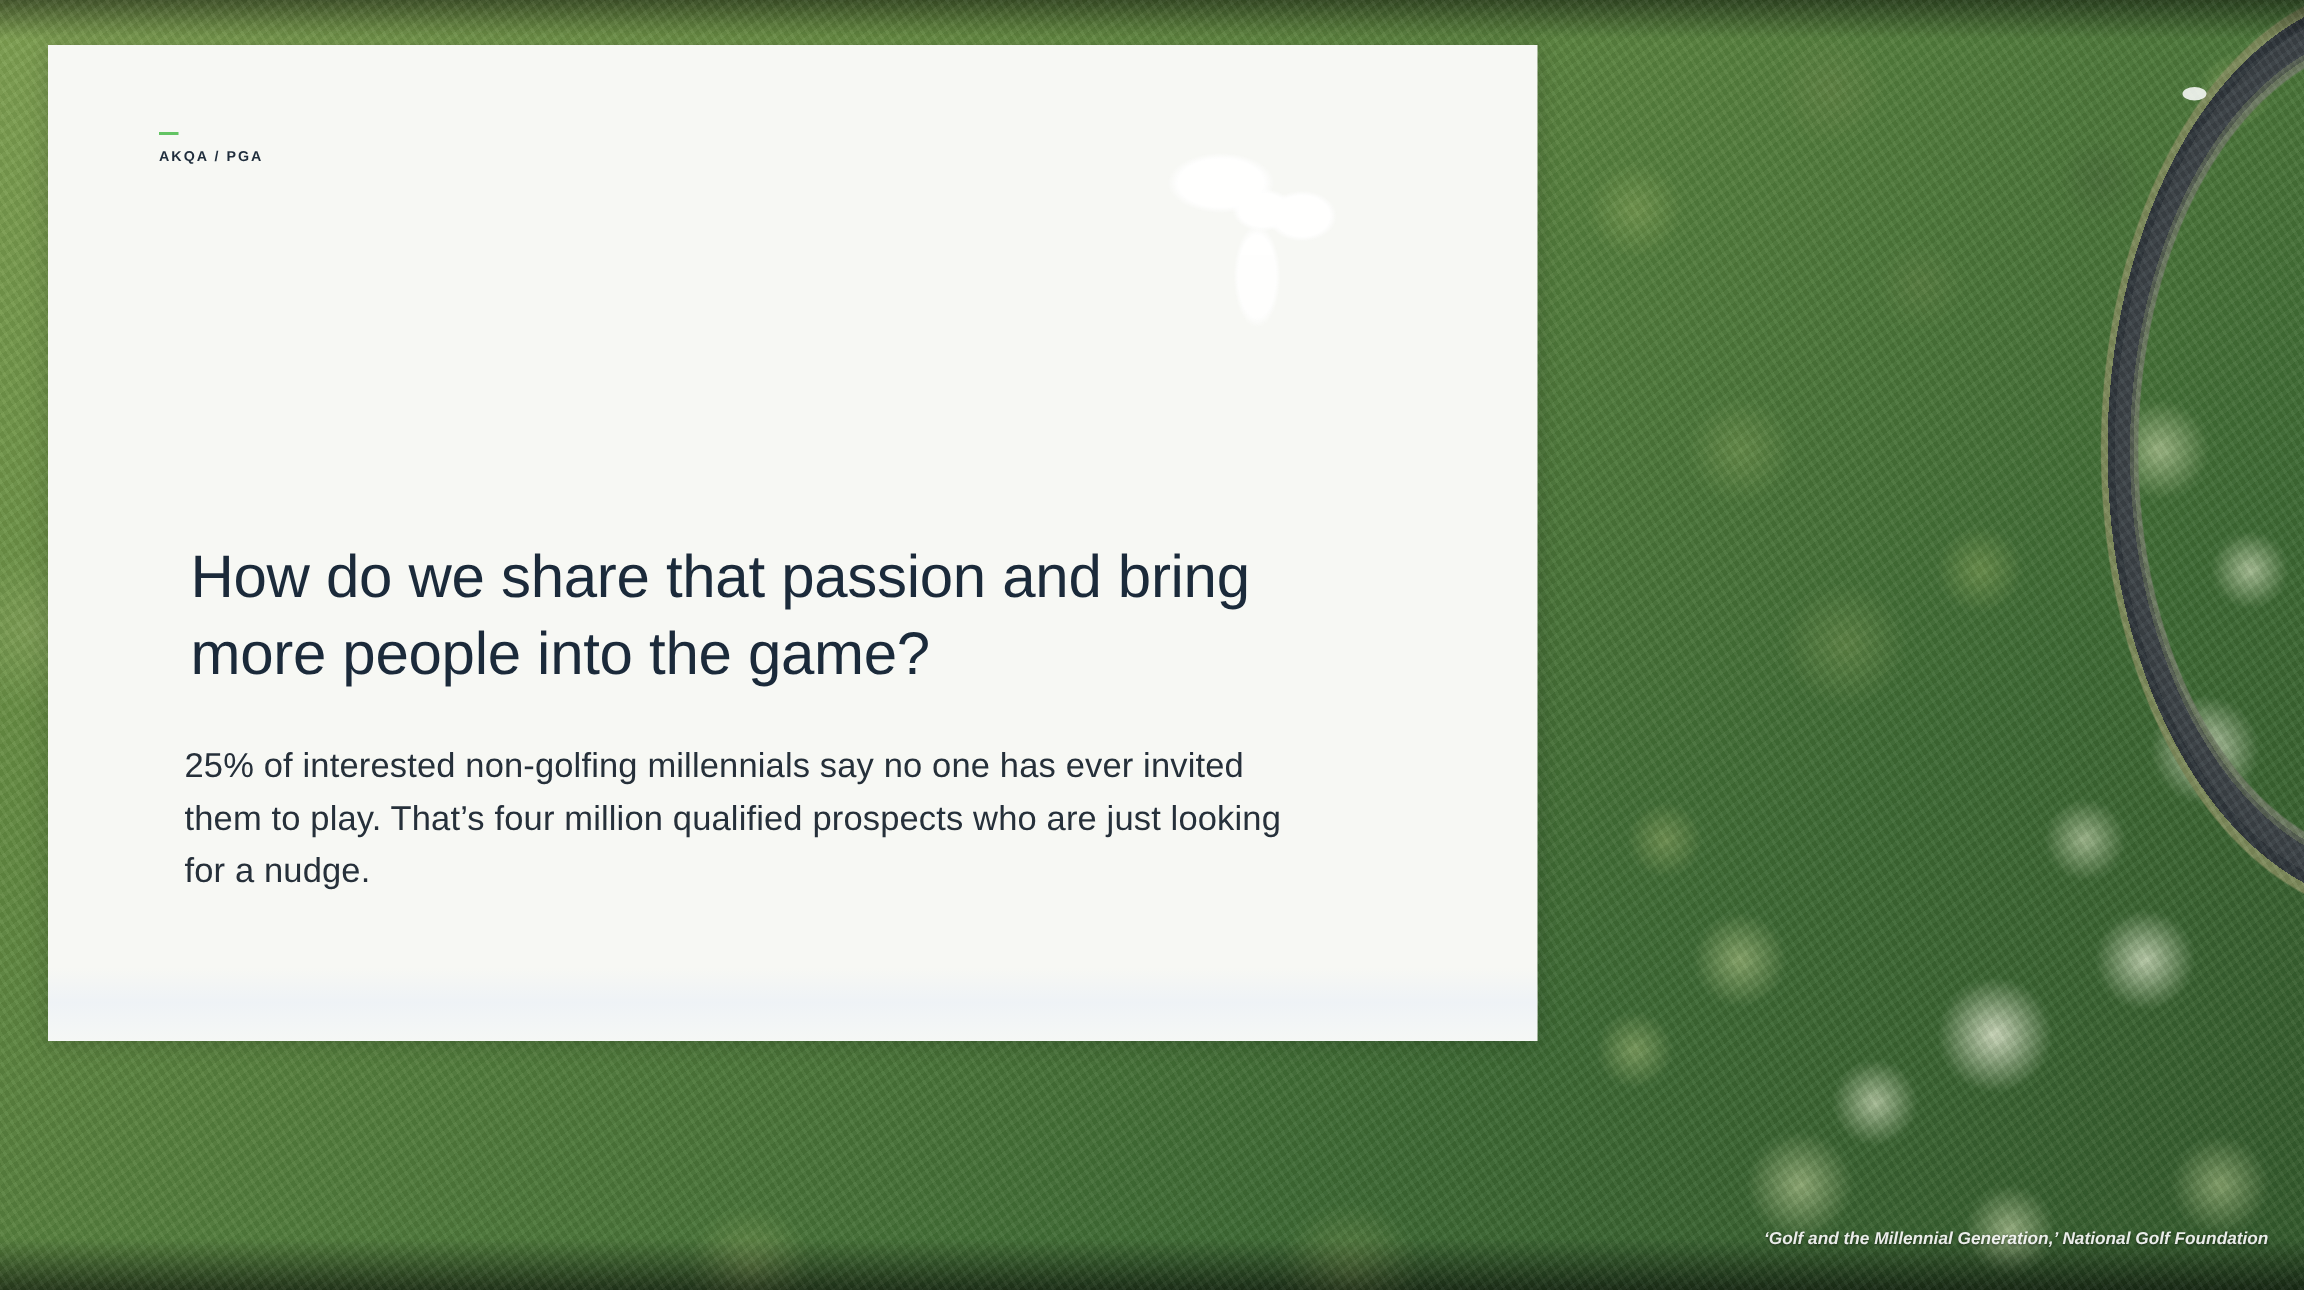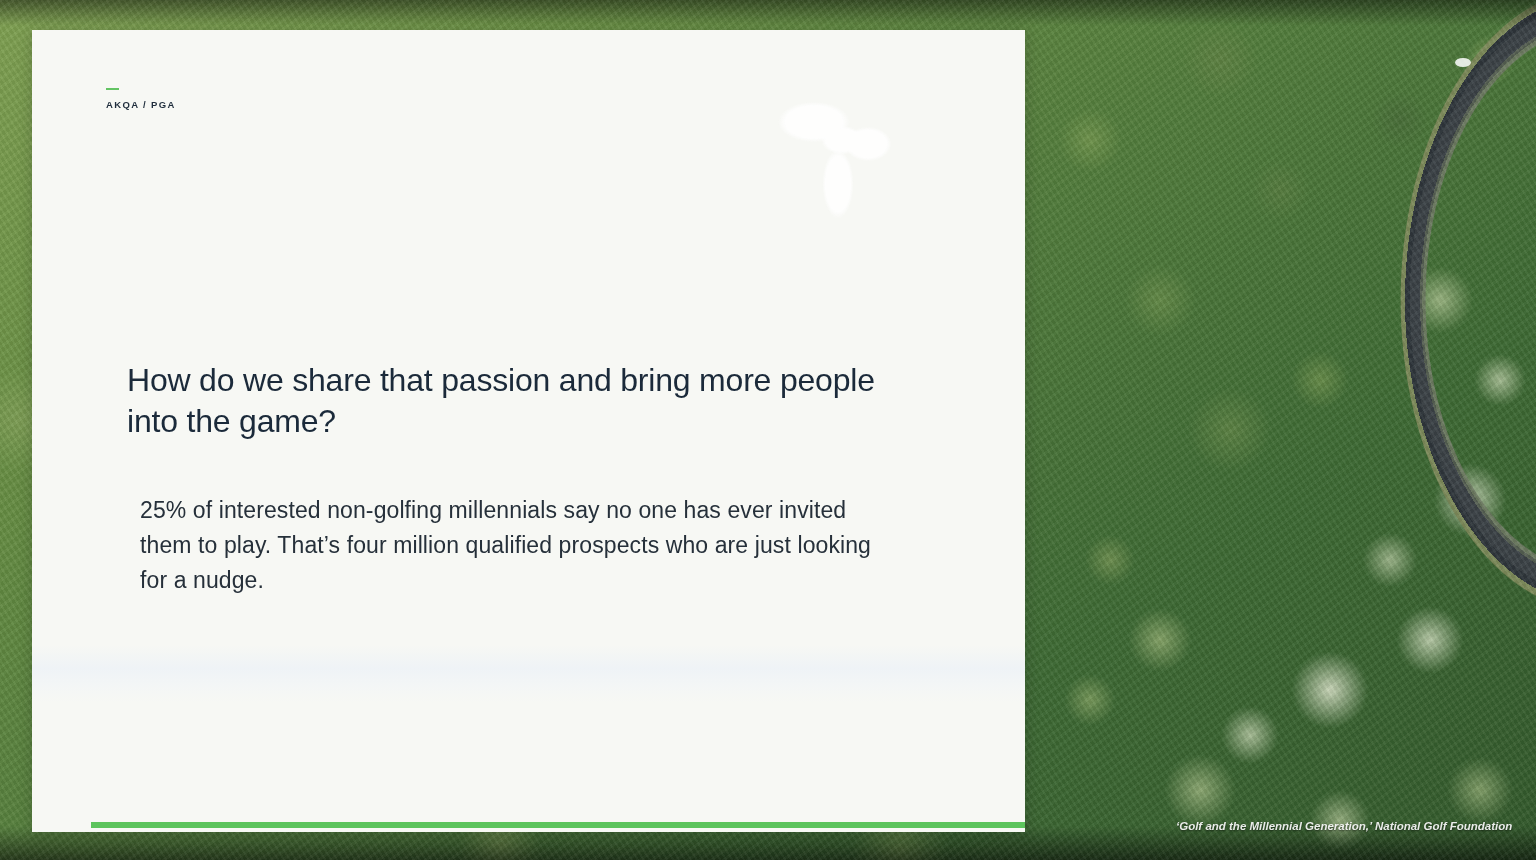--- a/index.html
+++ b/index.html
@@ -83,21 +83,21 @@
     left:1455px; top:58px;
     width:16px; height:9px;
     border-radius:50%;
     background:rgba(255,255,255,.85);
   }
 
   
   .card {
     position:absolute;
     left:32px; top:30px;
-    width:993px; height:802px;
+    width:993px; height:664px;
     background:#f7f8f4;
     box-shadow:0 2px 14px rgba(0,0,0,.18);
     overflow:hidden;
   }
 
   
   .watermark {
     position:absolute;
     left:740px; top:62px;
     width:150px; height:140px;
@@ -141,30 +141,30 @@
     letter-spacing:1.35px;
     color:#1f2d3c;
     white-space:nowrap;
   }
 
   
   .headline {
     position:absolute;
     left:95px; top:330px;
     width:790px;
-    font-size:32px;
+    font-size:40px;
     line-height:1.28;
     font-weight:400;
     letter-spacing:-.2px;
     color:#1b2a3a;
   }
 
   .body-copy {
     position:absolute;
-    left:108px; top:463px;
+    left:91px; top:463px;
     width:740px;
     font-size:23px;
     line-height:1.53;
     font-weight:400;
     letter-spacing:.1px;
     color:#26303a;
   }
 
   
   .rule {

